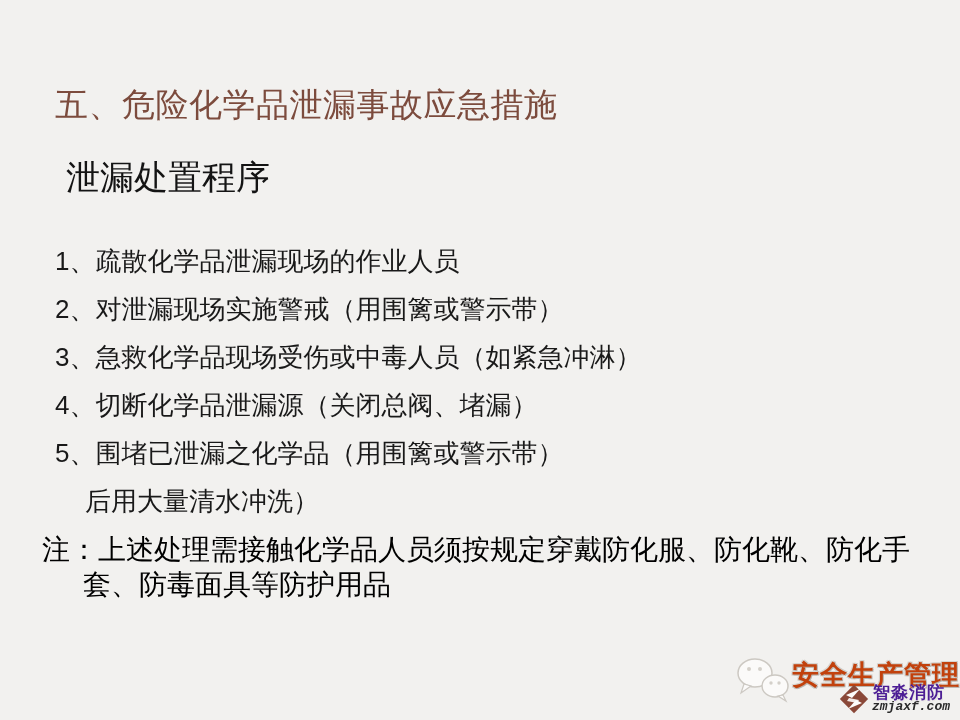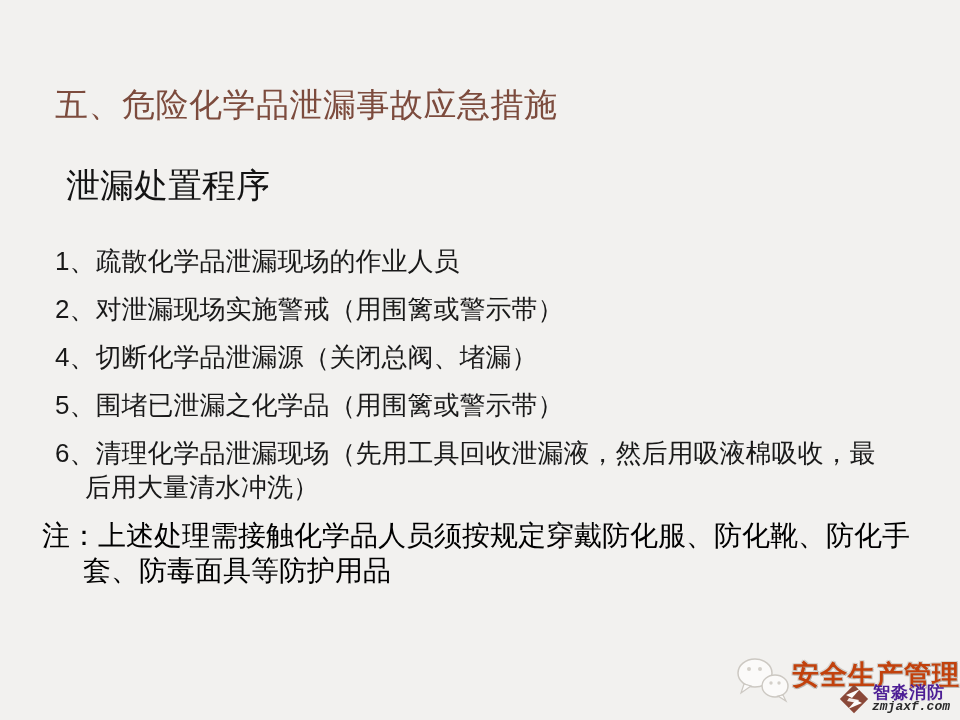--- a/index.html
+++ b/index.html
@@ -22,21 +22,21 @@
     font-family: "Liberation Serif", serif;
     font-size: 33px;
     line-height: 42px;
     color: #7c4b3d;
     letter-spacing: 0.5px;
     white-space: nowrap;
   }
   .slide-subtitle {
     position: absolute;
     left: 66px;
-    top: 164px;
+    top: 156px;
     font-family: "Liberation Serif", serif;
     font-size: 34px;
     line-height: 44px;
     color: #141414;
     white-space: nowrap;
   }
   .items {
     position: absolute;
     left: 55px;
     top: 244px;
@@ -131,33 +131,33 @@
   <div class="items">
 
     <div class="item">
       <span>1、</span><span>疏散化学品泄漏现场的作业人员</span>
     </div>
 
     <div class="item">
       <span>2、</span><span>对泄漏现场实施警戒（用围篱或警示带）</span>
     </div>
 
+    <div class="item">
+      <span>3、</span><span>急救化学品现场受伤或中毒人员（如紧急冲淋）</span>
+    </div>
 
     <div class="item">
       <span>4、</span><span>切断化学品泄漏源（关闭总阀、堵漏）</span>
     </div>
 
     <div class="item">
       <span>5、</span><span>围堵已泄漏之化学品（用围篱或警示带）</span>
     </div>
 
     <div class="item">
-      <div>
-        <span>6、</span><span>清理化学品泄漏现场（先用工具回收泄漏液，然后用吸液棉吸收，最</span>
-      </div>
       <div class="cont-line">后用大量清水冲洗）</div>
     </div>
 
     <div class="note">
       <div class="note-line1">
         <span>注：</span><span>上述处理需接触化学品人员须按规定穿戴防化服、防化靴、防化手</span>
       </div>
       <div class="cont-line">套、防毒面具等防护用品</div>
     </div>
 

